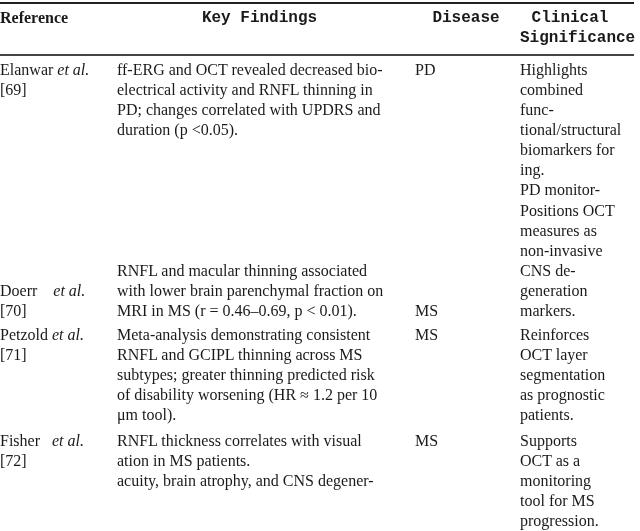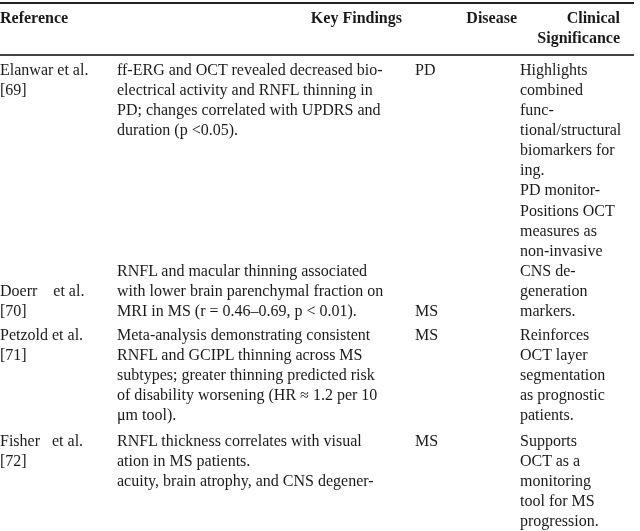--- a/index.html
+++ b/index.html
@@ -51,23 +51,23 @@
     .c1.cell { padding-left: 0; }
     .c2.cell { padding-right: 0; text-align: justify; }
     .c4.cell { text-align: justify; }
     .body-row {
       padding-top: 4px;
     }
     .row-0 { height: 133px; }
     .row-1 { height: 124px; align-items: flex-end; }
     .row-2 { height: 102px; }
     .row-3 { height: 109px; }
-    .ref-etal { }
+    .ref-etal { font-style: italic; }
     .line { display: block; white-space: nowrap; }
-    .header-row .c2, .header-row .c3, .header-row .c4 { text-align: right; }
+    .header-row .c2, .header-row .c3, .header-row .c4 { text-align: center; font-family: Liberation Mono, monospace; }
   </style>
 </head>
 <body>
 
 <div class="table-wrap">
   <div class="rule-top"></div>
 
   <div class="row header-row">
     <div class="cell c1">
       <span>Reference</span>

